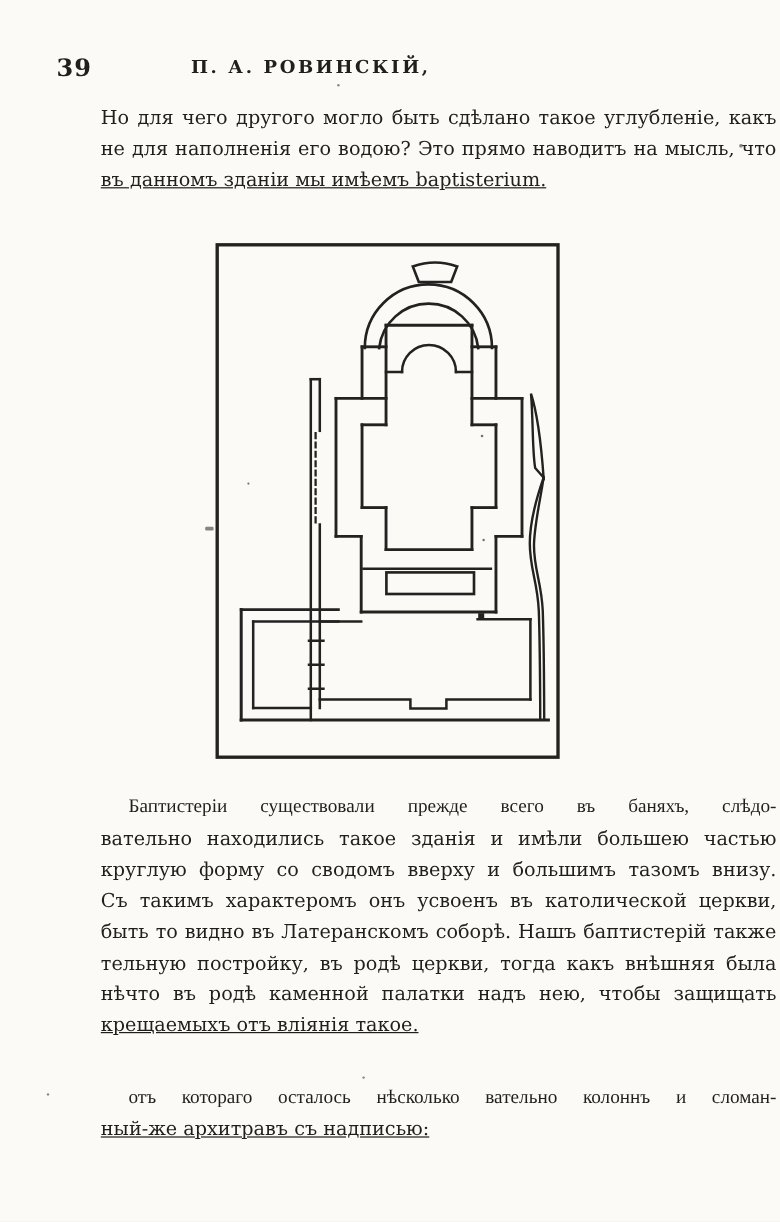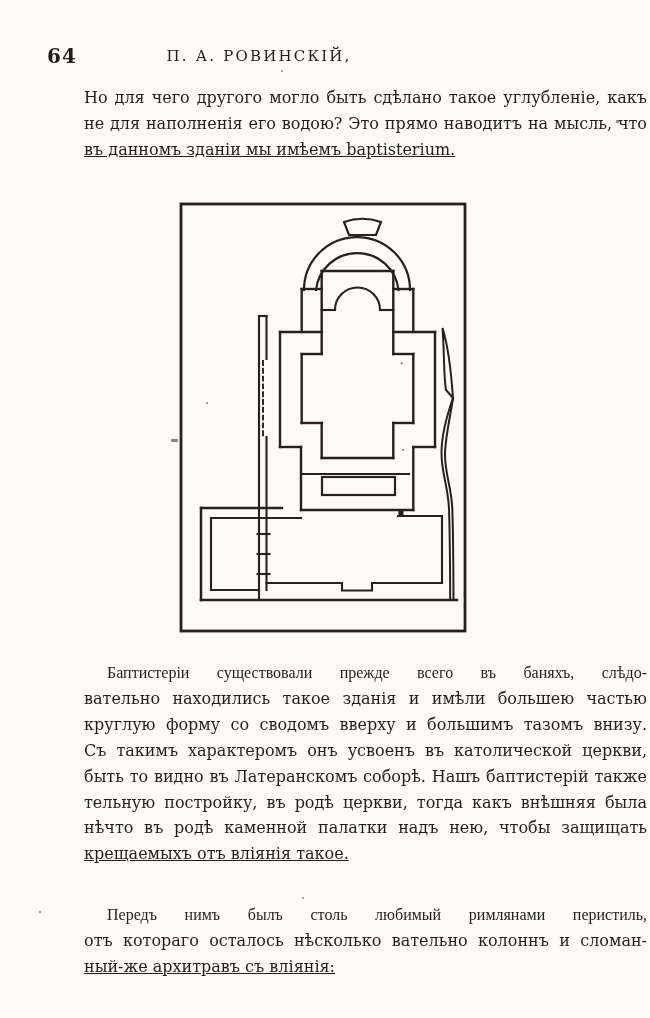--- a/index.html
+++ b/index.html
@@ -8,37 +8,37 @@
     position:relative; width:650px; height:1018px; margin:0;
     background:#fbfaf7; overflow:hidden; color:#211f1c;
     font-family:"DejaVu Serif", "Liberation Serif", serif;
   }
   .page-number {
     position:absolute; left:47px; top:44px;
     font-size:20px; font-weight:bold; letter-spacing:1px;
   }
   .running-header {
     position:absolute; left:259px; top:47px; transform:translateX(-50%);
-    font-size:15px; font-weight:normal; letter-spacing:2.2px; white-space:nowrap;
+    font-size:15px; font-weight:bold; letter-spacing:2.2px; white-space:nowrap;
   }
   .para { position:absolute; left:44px; width:563px; font-size:16px; line-height:25.9px;margin-left:40px; }
   .para .line { text-align:justify; text-align-last:justify; }
   .para .line:last-child { text-align-last:left;text-decoration:underline; }
   .para.indent .line:first-child { text-indent:23px;font-family:Liberation Serif, serif; }
   .figure-wrap { position:absolute; left:179px; top:202px; width:288px; height:431px; }
   .figure-wrap svg { display:block; width:288px; height:431px; }
   .speck { position:absolute; background:#4a4741; border-radius:50%; opacity:.65; }
   .speck.dash { border-radius:1px; }
 </style>
 </head>
 <body>
 
 <div class="page">
 
-  <div class="page-number">64</div>
+  <div class="page-number">39</div>
   <div class="running-header">П. А. РОВИНСКІЙ,</div>
 
   <div class="para" style="top:85px">
       <div class="line">Но для чего другого могло быть сдѣлано такое углубленіе, какъ</div>
       <div class="line">не для наполненія его водою? Это прямо наводитъ на мысль, что</div>
       <div class="line">въ данномъ зданіи мы имѣемъ baptisterium.</div>
     </div>
 
   <div class="figure-wrap">
     <svg viewBox="0 0 288 431" fill="none" stroke="#242220" stroke-width="2.4" stroke-linecap="square" stroke-linejoin="miter">
@@ -137,23 +137,22 @@
       <div class="line">Баптистеріи существовали прежде всего въ баняхъ, слѣдо-</div>
       <div class="line">вательно находились такое зданія и имѣли большею частью</div>
       <div class="line">круглую форму со сводомъ вверху и большимъ тазомъ внизу.</div>
       <div class="line">Съ такимъ характеромъ онъ усвоенъ въ католической церкви,</div>
       <div class="line">быть то видно въ Латеранскомъ соборѣ. Нашъ баптистерій также</div>
       <div class="line">тельную постройку, въ родѣ церкви, тогда какъ внѣшняя была</div>
       <div class="line">нѣчто въ родѣ каменной палатки надъ нею, чтобы защищать</div>
       <div class="line">крещаемыхъ отъ вліянія такое.</div>
     </div>
   <div class="para indent" style="top:902px">
-      <div class="line">Передъ нимъ былъ столь любимый римлянами перистиль,</div>
       <div class="line">отъ котораго осталось нѣсколько вательно колоннъ и сломан-</div>
-      <div class="line">ный-же архитравъ съ вліянія:</div>
+      <div class="line">ный-же архитравъ съ надписью:</div>
     </div>
 
   <div class="speck" style="left:281px; top:70px;  width:2px; height:2px;"></div>
   <div class="speck" style="left:616px; top:120px; width:2.5px; height:2.5px;"></div>
   <div class="speck dash" style="left:171px; top:439px; width:7px; height:2.5px;"></div>
   <div class="speck" style="left:302px; top:897px; width:2px; height:2px;"></div>
   <div class="speck" style="left:39px;  top:911px; width:2px; height:2px;"></div>
 </div>
 
 </body></html>

